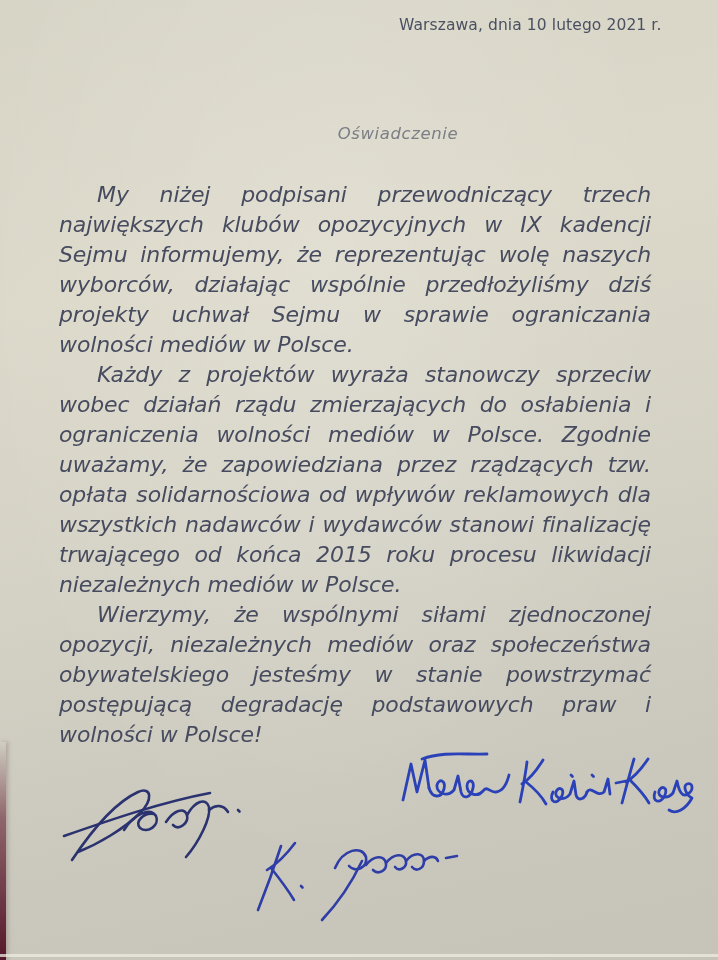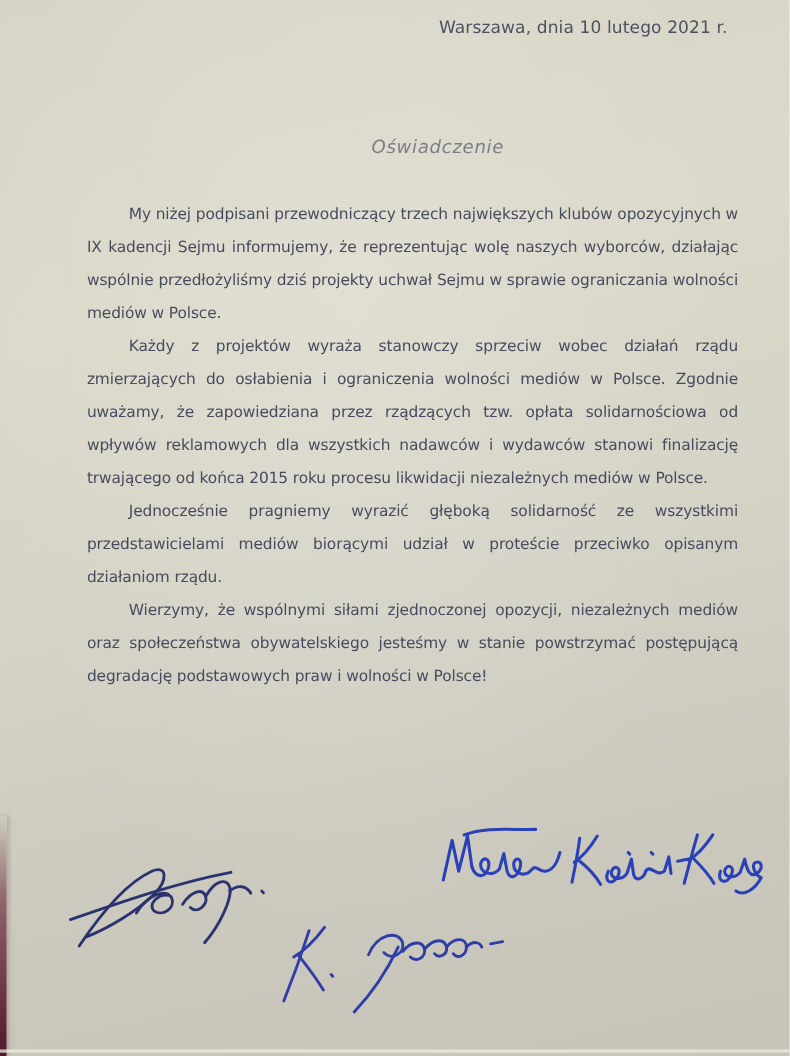--- a/index.html
+++ b/index.html
@@ -28,23 +28,23 @@
   }
   .dateline{
     position:absolute;left:399px;top:16px;
     font-size:15.5px;color:#4b5062;letter-spacing:0.1px;
   }
   .title{
     position:absolute;left:0;top:124px;width:796px;text-align:center;
     font-size:16.5px;font-style:italic;color:#7c7e85;letter-spacing:0.6px;
   }
   .body-text{
-    position:absolute;left:79px;top:180px;width:592px;
-    font-size:14px;line-height:30px;color:#474b5f;
-    text-align:justify;letter-spacing:-0.1px;
+    position:absolute;left:59px;top:180px;width:592px;
+    font-size:22px;line-height:30px;color:#474b5f;
+    text-align:justify;letter-spacing:-0.1px;font-style:italic;
   }
   .body-text p{margin:0;text-indent:38px;}
   .sig{position:absolute;}
   .sig svg{display:block;overflow:visible;}
   .sig path{fill:none;stroke-linecap:round;stroke-linejoin:round;}
 </style>
 </head>
 <body>
 
 <div class="photo">
@@ -52,21 +52,20 @@
   <div class="edge-left"></div>
   <div class="edge-bottom"></div>
 
   <div class="dateline">Warszawa, dnia 10 lutego 2021 r.</div>
 
   <div class="title">Oświadczenie</div>
 
   <div class="body-text">
     <p>My niżej podpisani przewodniczący trzech największych klubów opozycyjnych w IX kadencji Sejmu informujemy, że reprezentując wolę naszych wyborców, działając wspólnie przedłożyliśmy dziś projekty uchwał Sejmu w sprawie ograniczania wolności mediów w Polsce.</p>
     <p>Każdy z projektów wyraża stanowczy sprzeciw wobec działań rządu zmierzających do osłabienia i ograniczenia wolności mediów w Polsce. Zgodnie uważamy, że zapowiedziana przez rządzących tzw. opłata solidarnościowa od wpływów reklamowych dla wszystkich nadawców i wydawców stanowi finalizację trwającego od końca 2015 roku procesu likwidacji niezależnych mediów w Polsce.</p>
-    <p>Jednocześnie pragniemy wyrazić głęboką solidarność ze wszystkimi przedstawicielami mediów biorącymi udział w proteście przeciwko opisanym działaniom rządu.</p>
     <p>Wierzymy, że wspólnymi siłami zjednoczonej opozycji, niezależnych mediów oraz społeczeństwa obywatelskiego jesteśmy w stanie powstrzymać postępującą degradację podstawowych praw i wolności w Polsce!</p>
   </div>
 
   <div class="sig" style="left:58px;top:772px;" aria-label="Cezary Tomczyk">
     <svg width="215" height="95" viewBox="0 0 215 95">
       <g stroke="#2b3270" stroke-width="2.6">
         <path d="M14,88 C34,58 58,30 80,20 C94,14 95,28 82,41 C66,57 40,72 20,80"></path>
         <path d="M6,64 C52,48 104,30 152,21"></path>
         <path d="M66,58 C76,42 92,35 98,44 C102,53 90,62 82,56 C76,50 86,40 96,42"></path>
         <path d="M108,50 C116,38 126,35 129,43 C131,51 121,59 115,53"></path>

